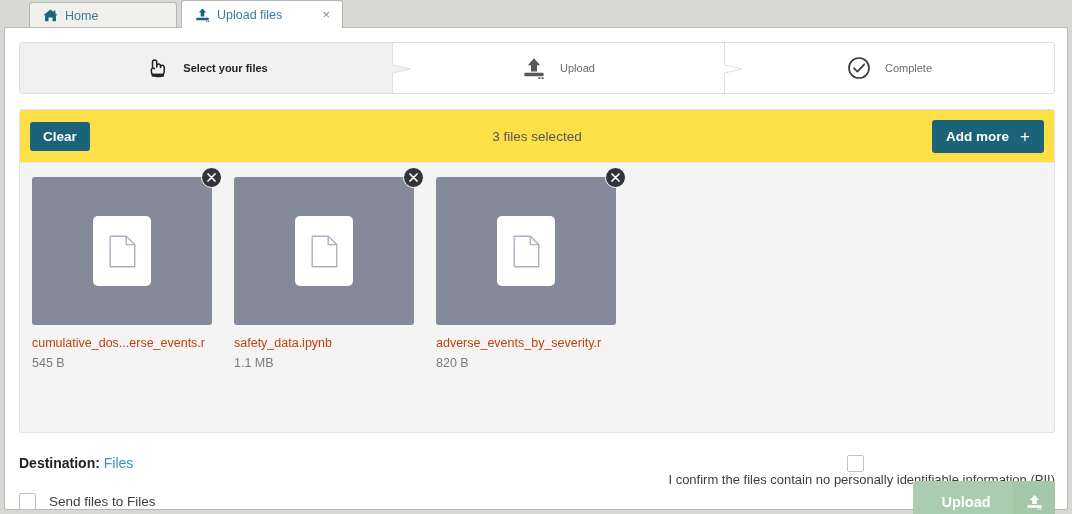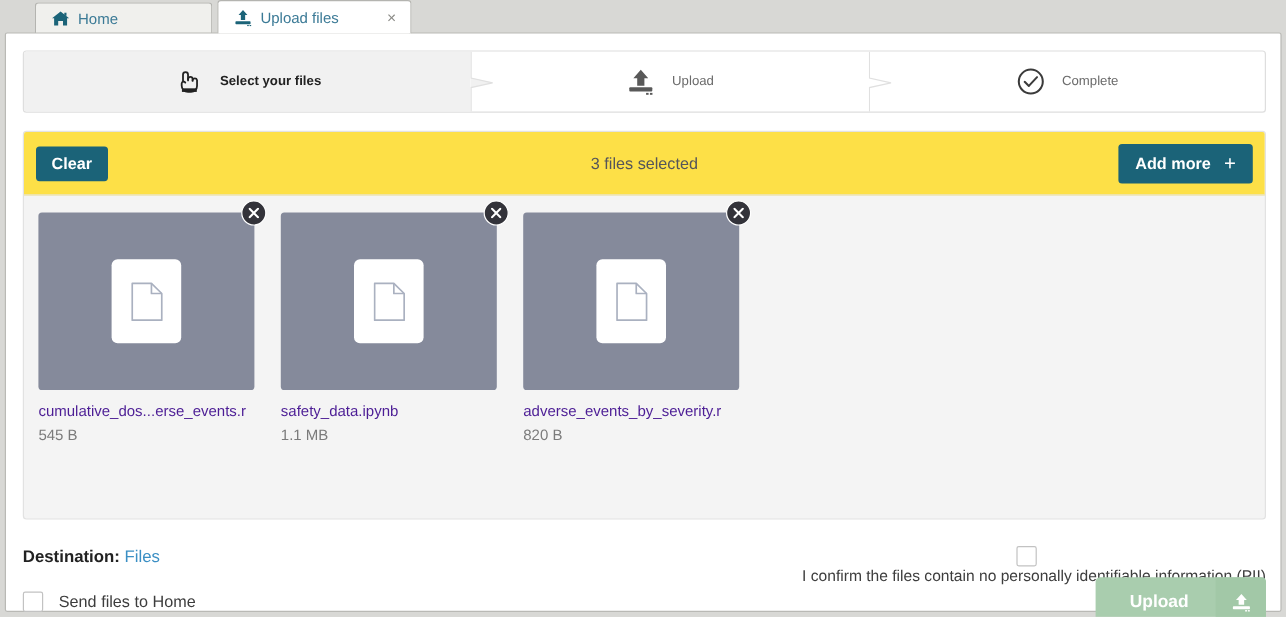--- a/index.html
+++ b/index.html
@@ -159,21 +159,21 @@
     border-radius: 50%;
     background: #33333a;
     border: 1.5px solid #ffffff;
     display: flex; align-items: center; justify-content: center;
     cursor: pointer;
     z-index: 4;
   }
   .fname {
     margin-top: 11px;
     font-size: 12.5px;
-    color: #4c1d95;
+    color: #c2410c;
     white-space: nowrap;
     overflow: hidden;
   }
   .fsize {
     margin-top: 6px;
     font-size: 12.5px;
     color: #7b7b7b;
   }
 
   
@@ -383,21 +383,21 @@
 
   <div class="footer">
 
     <div class="dest">
       <span>Destination:</span>
       <a>Files</a>
     </div>
 
     <div class="chk-row-left">
       <span class="chk"></span>
-      <span class="chk-lbl">Send files to Home</span>
+      <span class="chk-lbl">Send files to Files</span>
     </div>
 
     <div class="chk-row-right">
       <span class="chk"></span>
       <span class="chk-lbl small">I confirm the files contain no personally identifiable information (PII)</span>
     </div>
 
     <button class="btn-upload">
       <span class="ulabel">Upload</span>
       <span class="uico">

